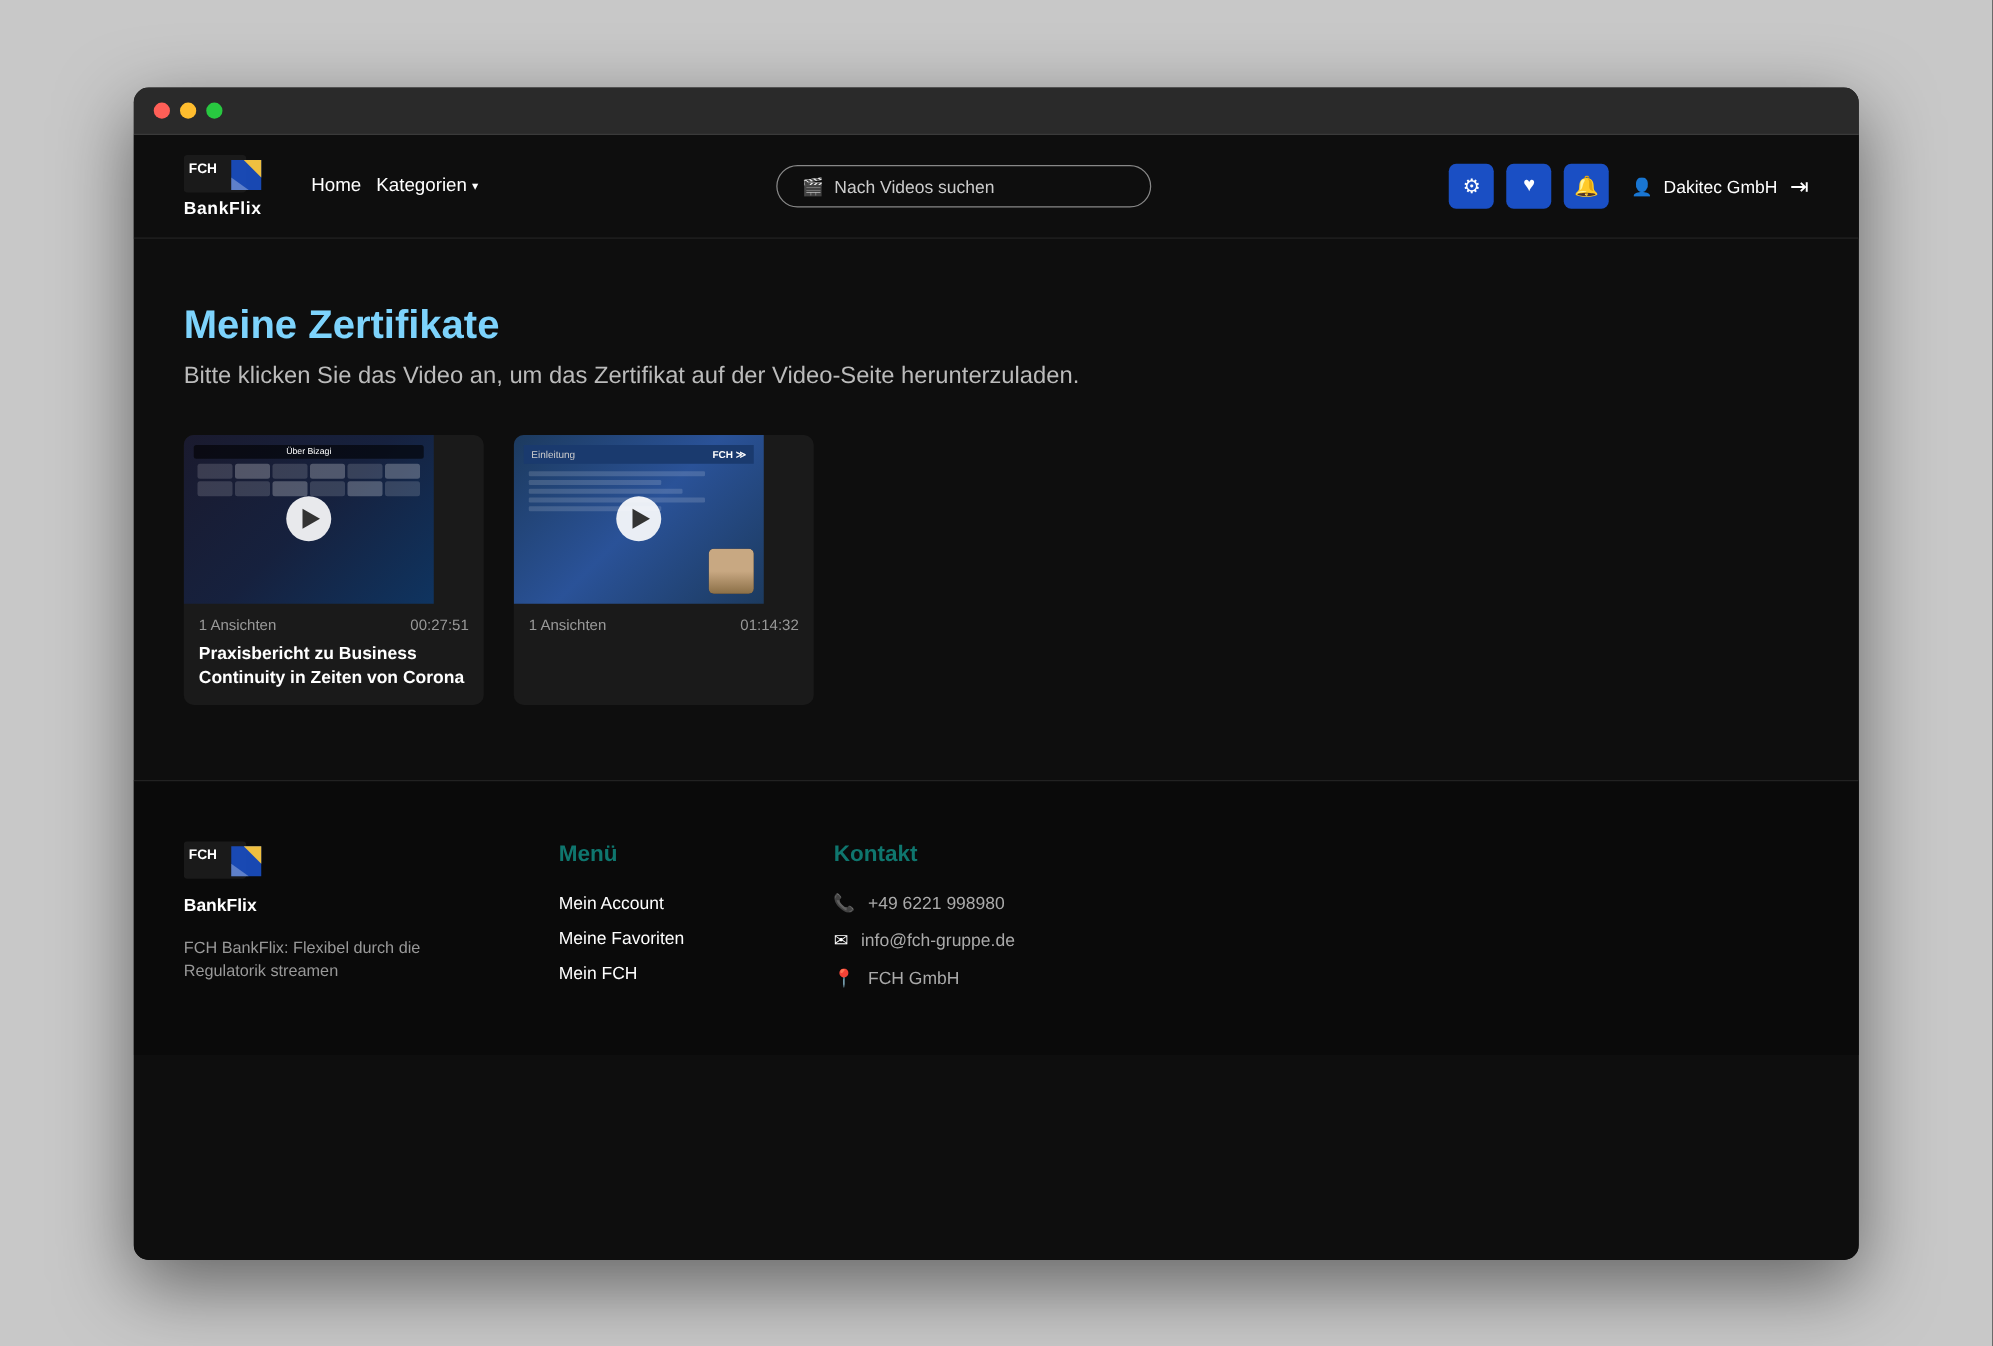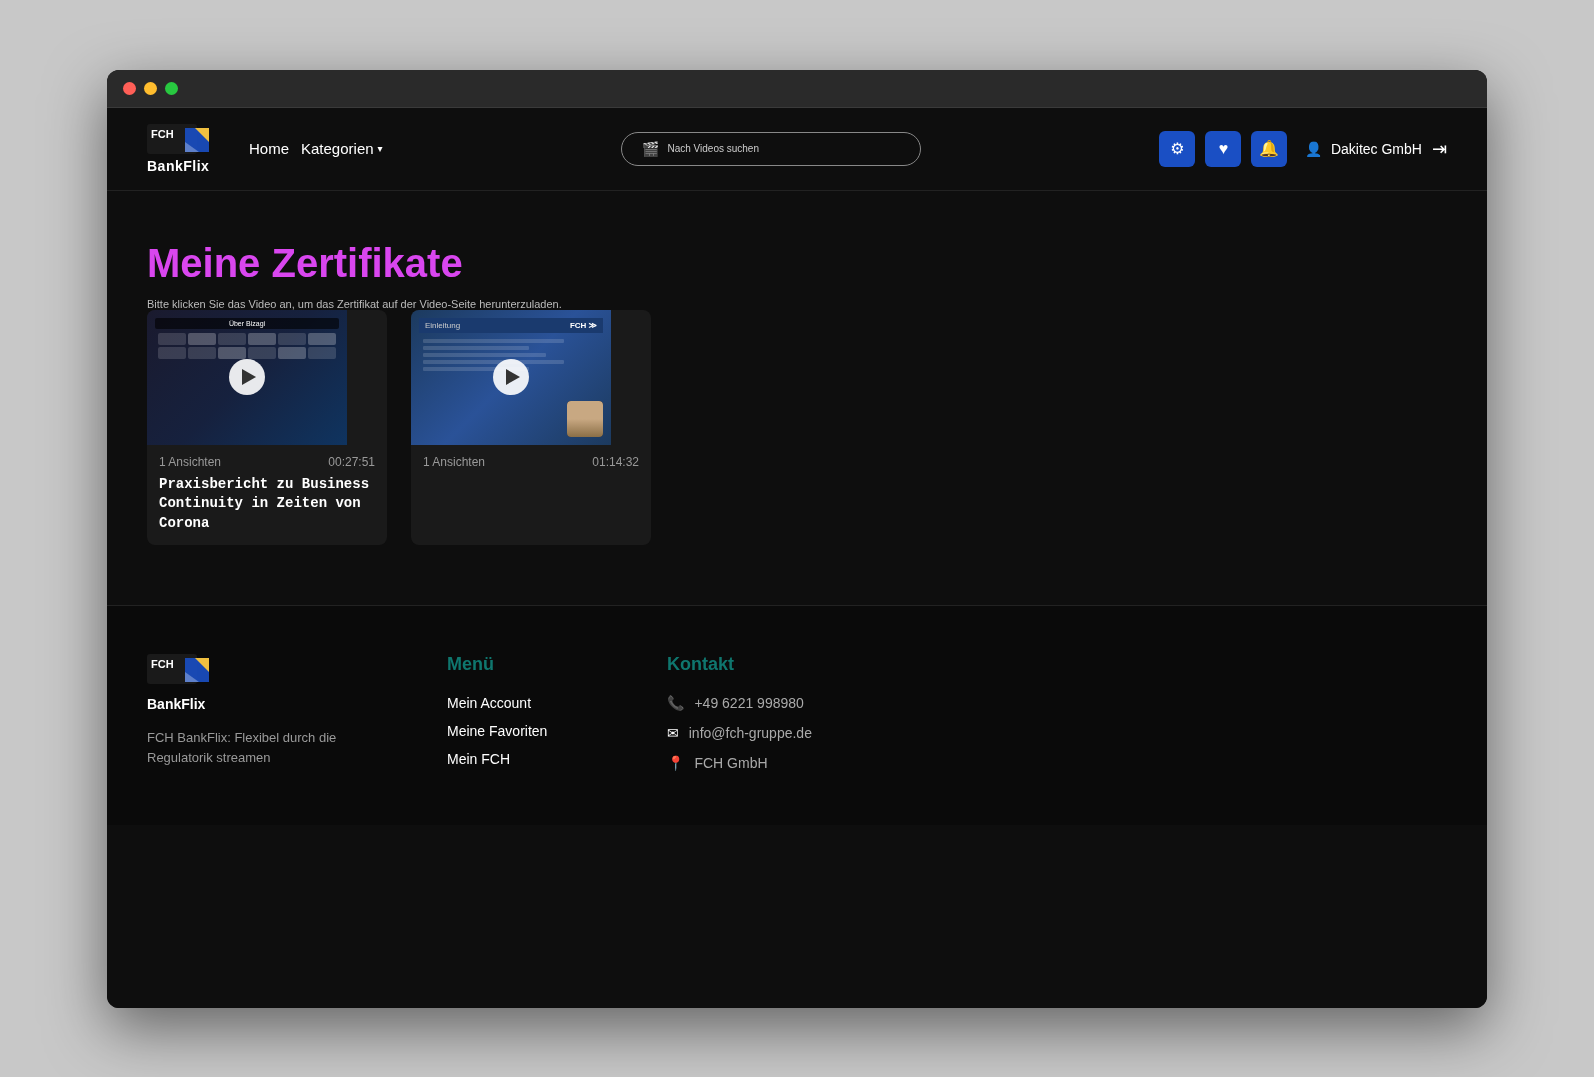--- a/index.html
+++ b/index.html
@@ -96,21 +96,21 @@
       gap: 8px;
       width: 300px;
       cursor: pointer;
     }
     .search-icon-unicode {
       color: #bbb;
       font-size: 14px;
     }
     .search-placeholder-text {
       color: #ccc;
-      font-size: 10px;
+      font-size: 14px;
     }
     .header-actions {
       display: flex;
       align-items: center;
       gap: 10px;
       margin-left: auto;
     }
     .icon-btn {
       width: 36px; height: 36px;
       background: #1a4fc4;
@@ -139,28 +139,29 @@
       color: #fff;
       font-size: 18px;
       cursor: pointer;
     }
 
     
     .main-content {
       padding: 50px 40px 60px;
     }
     .page-title {
-      color: #d946ef;
-      font-size: 40px;
+      color: #7dd3fc;
+      font-size: 32px;
       font-weight: 700;
       margin-bottom: 12px;
     }
     .page-subtitle {
       color: #bbb;
-      font-size: 11px;
+      font-size: 19px;
+      margin-bottom: 36px;
     }
 
     
     .video-grid {
       display: flex;
       gap: 24px;
       flex-wrap: wrap;
     }
     .video-card {
       background: #1a1a1a;
@@ -283,21 +284,20 @@
       justify-content: space-between;
       color: #999;
       font-size: 12px;
       margin-bottom: 6px;
     }
     .video-title {
       color: #fff;
       font-size: 14px;
       font-weight: 600;
       line-height: 1.4;
-      font-family: Liberation Mono, monospace;
     }
 
     
     .footer {
       background: #0a0a0a;
       border-top: 1px solid #222;
       padding: 48px 40px 40px;
       display: flex;
       gap: 60px;
     }

